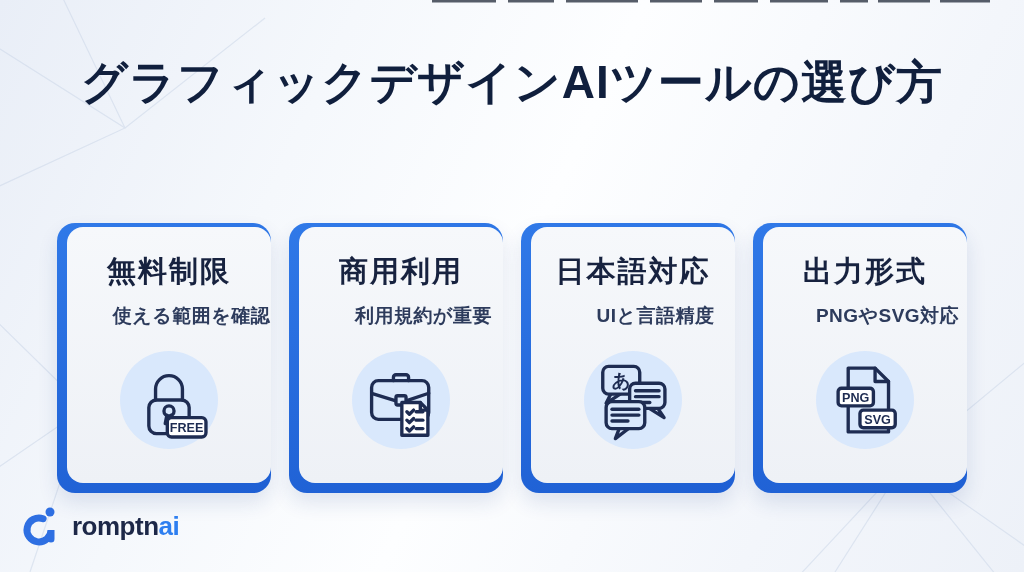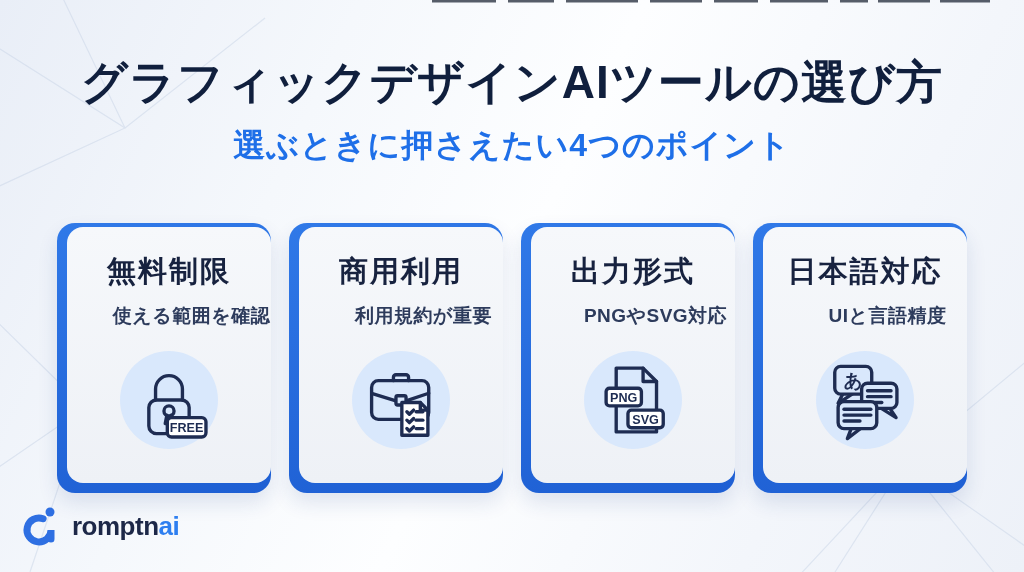--- a/index.html
+++ b/index.html
@@ -77,21 +77,20 @@
       <rect x="650" y="0" width="52" height="2.5"></rect>
       <rect x="714" y="0" width="44" height="2.5"></rect>
       <rect x="770" y="0" width="58" height="2.5"></rect>
       <rect x="840" y="0" width="28" height="2.5"></rect>
       <rect x="878" y="0" width="52" height="2.5"></rect>
       <rect x="940" y="0" width="50" height="2.5"></rect>
     </g>
   </svg>
 
   <div class="title">グラフィックデザインAIツールの選び方</div>
-  <div class="subtitle">選ぶときに押さえたい4つのポイント</div>
 
   <div class="cards">
 
     <div class="card">
       <div class="card-inner">
         <div class="card-title">無料制限</div>
         <div class="card-desc">使える範囲を確認</div>
         <div class="icon-circle">
           <svg width="84" height="84" viewBox="0 0 100 100">
             <path class="ico-stroke" d="M34 50 V37 a16 16 0 0 1 32 0 V50"></path>
@@ -124,37 +123,20 @@
             <path class="ico-stroke" d="M68 74 H76" stroke-width="3.4"></path>
             <path class="ico-stroke" d="M57 84 l3 3 l5 -5" stroke-width="3.4"></path>
             <path class="ico-stroke" d="M68 84 H76" stroke-width="3.4"></path>
           </svg>
         </div>
       </div>
     </div>
 
     <div class="card">
       <div class="card-inner">
-        <div class="card-title">出力形式</div>
-        <div class="card-desc">PNGやSVG対応</div>
-        <div class="icon-circle">
-          <svg width="84" height="84" viewBox="0 0 100 100">
-            <path class="ico-stroke" d="M30 12 H62 L78 28 V88 H30 Z"></path>
-            <path class="ico-stroke" d="M62 12 V28 H78"></path>
-            <rect class="ico-stroke ico-white" x="18" y="36" width="42" height="21" rx="4"></rect>
-            <text class="ico-text" x="39" y="52" font-size="15" text-anchor="middle">PNG</text>
-            <rect class="ico-stroke ico-white" x="44" y="62" width="42" height="21" rx="4"></rect>
-            <text class="ico-text" x="65" y="78" font-size="15" text-anchor="middle">SVG</text>
-          </svg>
-        </div>
-      </div>
-    </div>
-
-    <div class="card">
-      <div class="card-inner">
         <div class="card-title">日本語対応</div>
         <div class="card-desc">UIと言語精度</div>
         <div class="icon-circle">
           <svg width="84" height="84" viewBox="0 0 100 100">
             <path class="ico-stroke ico-fillbg" d="M24 42 L18 54 L36 42 Z"></path>
             <rect class="ico-stroke ico-fillbg" x="14" y="10" width="44" height="33" rx="7"></rect>
             <text class="ico-text" x="36" y="35" font-size="22" text-anchor="middle">あ</text>
             <path class="ico-stroke ico-fillbg" d="M79 59 L87 71 L68 59 Z"></path>
             <rect class="ico-stroke ico-fillbg" x="46" y="30" width="42" height="30" rx="7"></rect>
             <path class="ico-stroke" d="M53 39 H81" stroke-width="3.4"></path>
@@ -163,20 +145,37 @@
             <path class="ico-stroke ico-fillbg" d="M34 83 L29 96 L46 83 Z"></path>
             <rect class="ico-stroke ico-fillbg" x="18" y="52" width="46" height="32" rx="7"></rect>
             <path class="ico-stroke" d="M25 61 H57" stroke-width="3.4"></path>
             <path class="ico-stroke" d="M25 68 H57" stroke-width="3.4"></path>
             <path class="ico-stroke" d="M25 75 H44" stroke-width="3.4"></path>
           </svg>
         </div>
       </div>
     </div>
 
+    <div class="card">
+      <div class="card-inner">
+        <div class="card-title">出力形式</div>
+        <div class="card-desc">PNGやSVG対応</div>
+        <div class="icon-circle">
+          <svg width="84" height="84" viewBox="0 0 100 100">
+            <path class="ico-stroke" d="M30 12 H62 L78 28 V88 H30 Z"></path>
+            <path class="ico-stroke" d="M62 12 V28 H78"></path>
+            <rect class="ico-stroke ico-white" x="18" y="36" width="42" height="21" rx="4"></rect>
+            <text class="ico-text" x="39" y="52" font-size="15" text-anchor="middle">PNG</text>
+            <rect class="ico-stroke ico-white" x="44" y="62" width="42" height="21" rx="4"></rect>
+            <text class="ico-text" x="65" y="78" font-size="15" text-anchor="middle">SVG</text>
+          </svg>
+        </div>
+      </div>
+    </div>
+
   </div>
 
   <div class="logo">
     <svg width="44" height="44" viewBox="0 0 44 44">
       <path d="M23.1 14.7 A12 12 0 1 0 31 26 L31 35" fill="none" stroke="#2e6fe2" stroke-width="7" stroke-linecap="round"></path>
       <circle cx="30" cy="8" r="4.5" fill="#2e6fe2"></circle>
     </svg>
     <div class="logo-text"><span>romptn</span><span class="accent">ai</span></div>
   </div>
 

